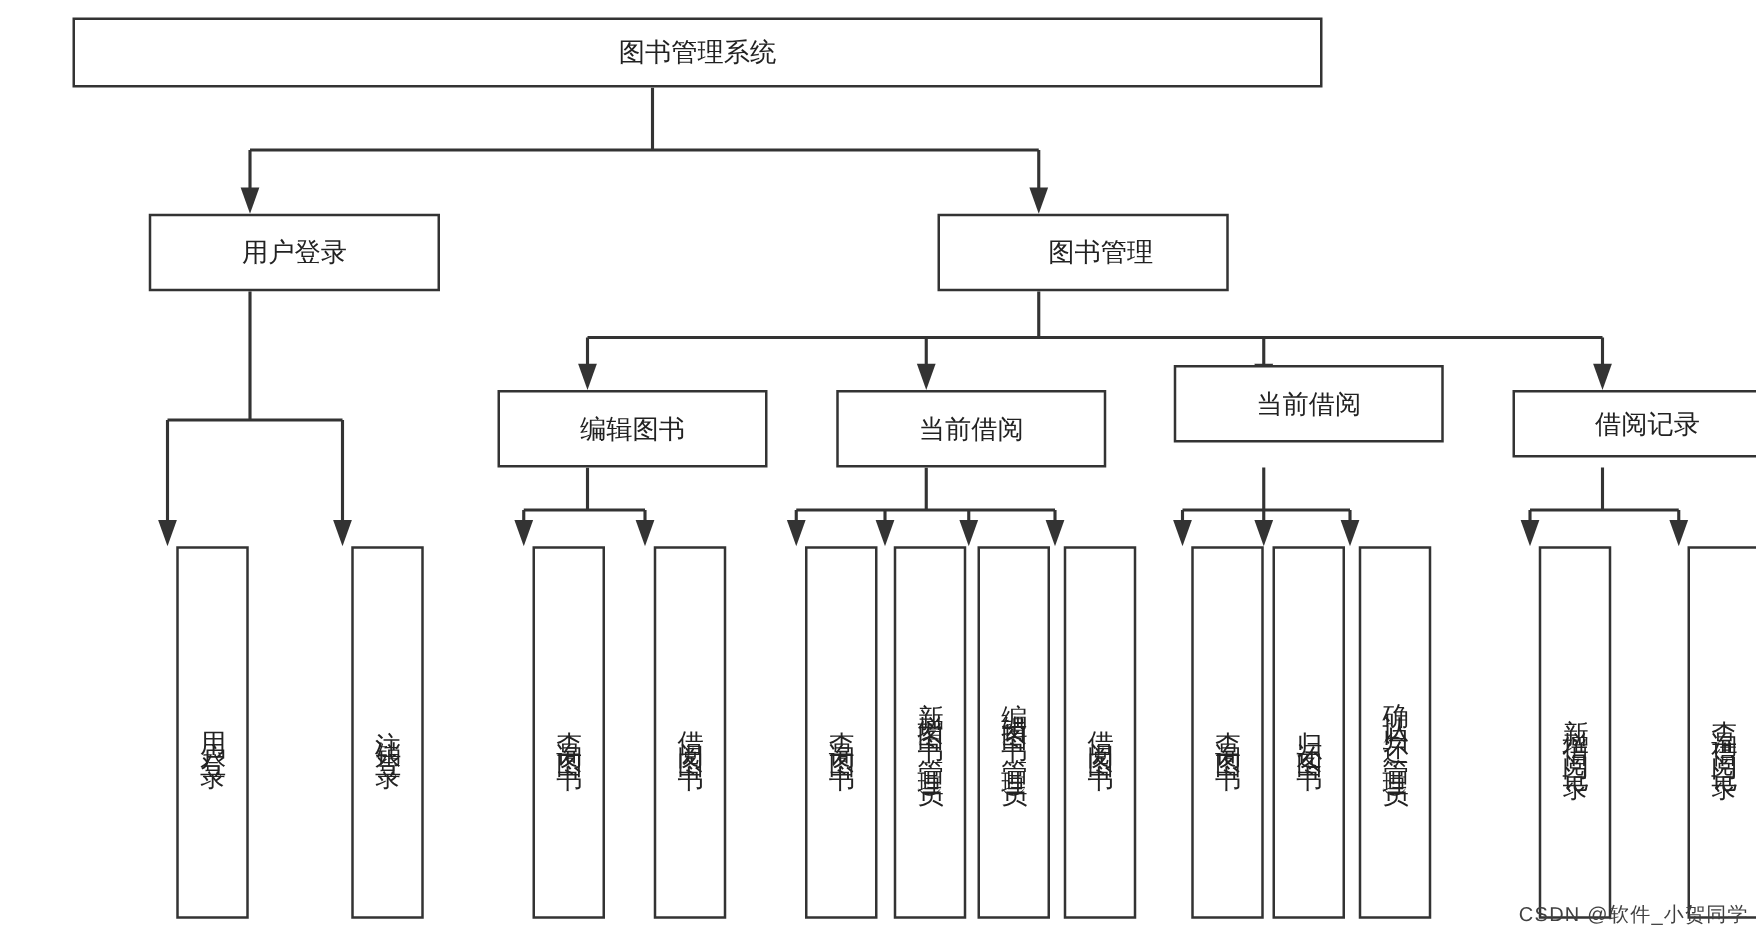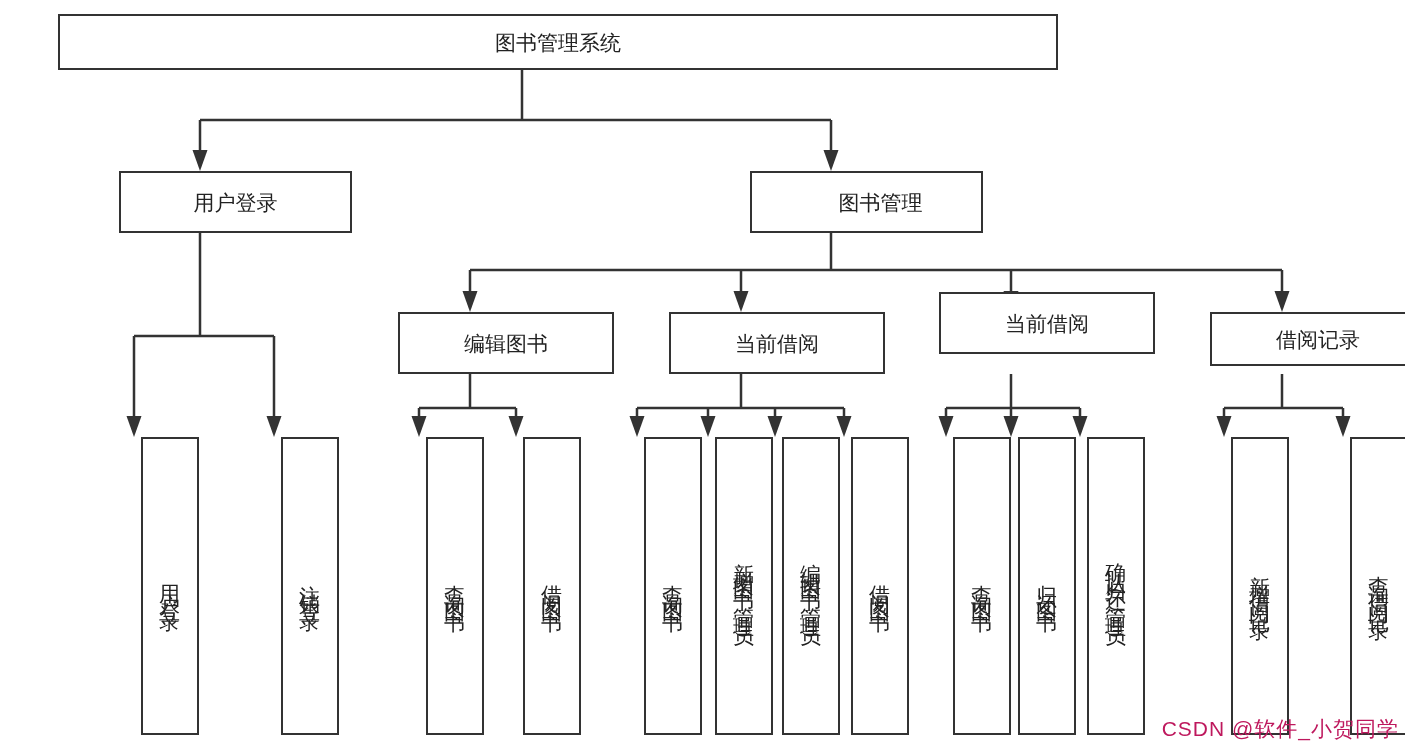--- a/index.html
+++ b/index.html
@@ -38,23 +38,23 @@
   }
   .leaf {
     writing-mode: vertical-rl;
     text-orientation: mixed;
     letter-spacing: 9px;
   }
   .watermark {
     position: absolute;
     right: 6px;
     bottom: 4px;
-    font-size: 21px;
+    font-size: 16px;
     letter-spacing: 1px;
-    color: #be185d;
+    color: #404040;
     z-index: 3;
   }
 </style>
 </head>
 <body>
 
 <div class="canvas">
 
   <svg class="connectors" width="1405" height="747" viewBox="0 0 1405 747">
     <g stroke="#333333" stroke-width="2.5" fill="none">

